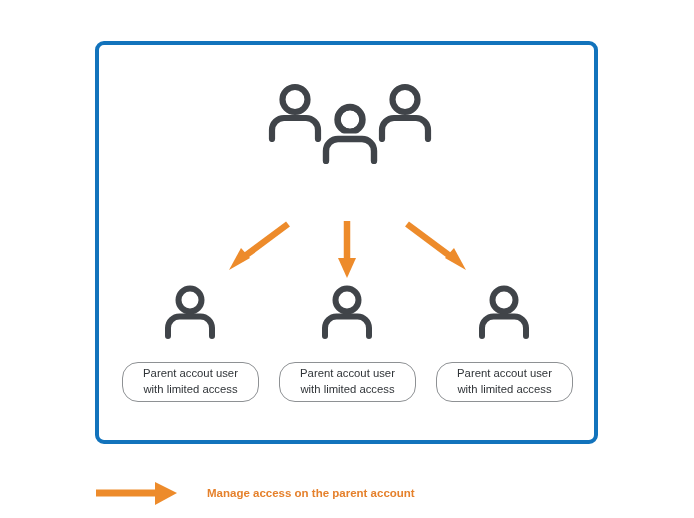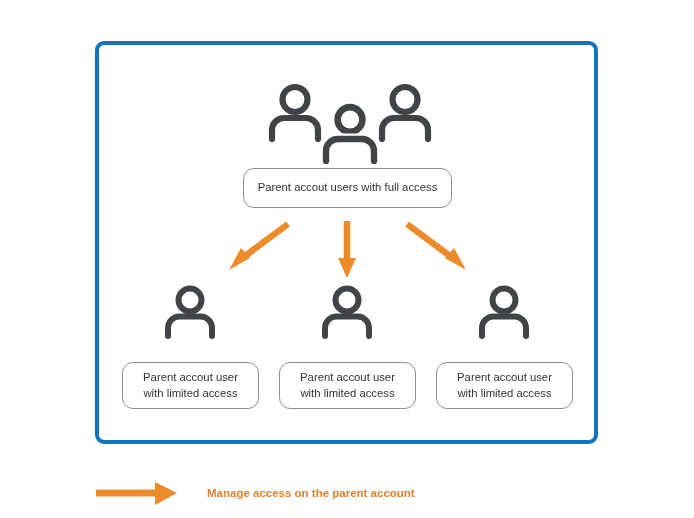--- a/index.html
+++ b/index.html
@@ -74,21 +74,22 @@
   }
   #full-access-box {
     left: 243px;
     top: 168px;
     width: 209px;
     height: 40px;
   }
   .limited-box {
     top: 362px;
     width: 137px;
-    height: 47px;
+    height: 40px;
+    border-radius: 16px;
   }
   #limited-box-1 { left: 122px; }
   #limited-box-2 { left: 279px; }
   #limited-box-3 { left: 436px; }
 
   .box-line { display: block; }
 
   
   #arrows-layer {
     position: absolute;
@@ -143,23 +144,20 @@
 
     <svg class="person-icon" style="left:54px; top:20px;" width="64" height="62" viewBox="0 0 64 62">
       <circle cx="32" cy="17.5" r="12.5" fill="none" stroke="#404449" stroke-width="6.4" stroke-linejoin="round"></circle>
       <circle cx="32" cy="17.5" r="16" fill="none" stroke="#ffffff" stroke-width="4"></circle>
       <circle cx="32" cy="17.5" r="12.5" fill="none" stroke="#404449" stroke-width="6.4"></circle>
       <path d="M8 59 V49 a12 12 0 0 1 12 -12 h24 a12 12 0 0 1 12 12 v10" fill="none" stroke="#ffffff" stroke-width="11" stroke-linecap="round"></path>
       <path d="M8 59 V49 a12 12 0 0 1 12 -12 h24 a12 12 0 0 1 12 12 v10" fill="none" stroke="#404449" stroke-width="6.4" stroke-linecap="round"></path>
     </svg>
   </div>
 
-  <div class="callout-box" id="full-access-box">
-    <span class="box-line">Parent accout users with full access</span>
-  </div>
 
   <svg class="person-icon" style="left:162px; top:284px;" width="56" height="55" viewBox="0 0 56 55">
     <circle cx="28" cy="16" r="11.5" fill="none" stroke="#404449" stroke-width="6"></circle>
     <path d="M6 52 V44 a11.5 11.5 0 0 1 11.5 -11.5 h21 a11.5 11.5 0 0 1 11.5 11.5 v8" fill="none" stroke="#404449" stroke-width="6" stroke-linecap="round"></path>
   </svg>
 
   <svg class="person-icon" style="left:319px; top:284px;" width="56" height="55" viewBox="0 0 56 55">
     <circle cx="28" cy="16" r="11.5" fill="none" stroke="#404449" stroke-width="6"></circle>
     <path d="M6 52 V44 a11.5 11.5 0 0 1 11.5 -11.5 h21 a11.5 11.5 0 0 1 11.5 11.5 v8" fill="none" stroke="#404449" stroke-width="6" stroke-linecap="round"></path>
   </svg>

